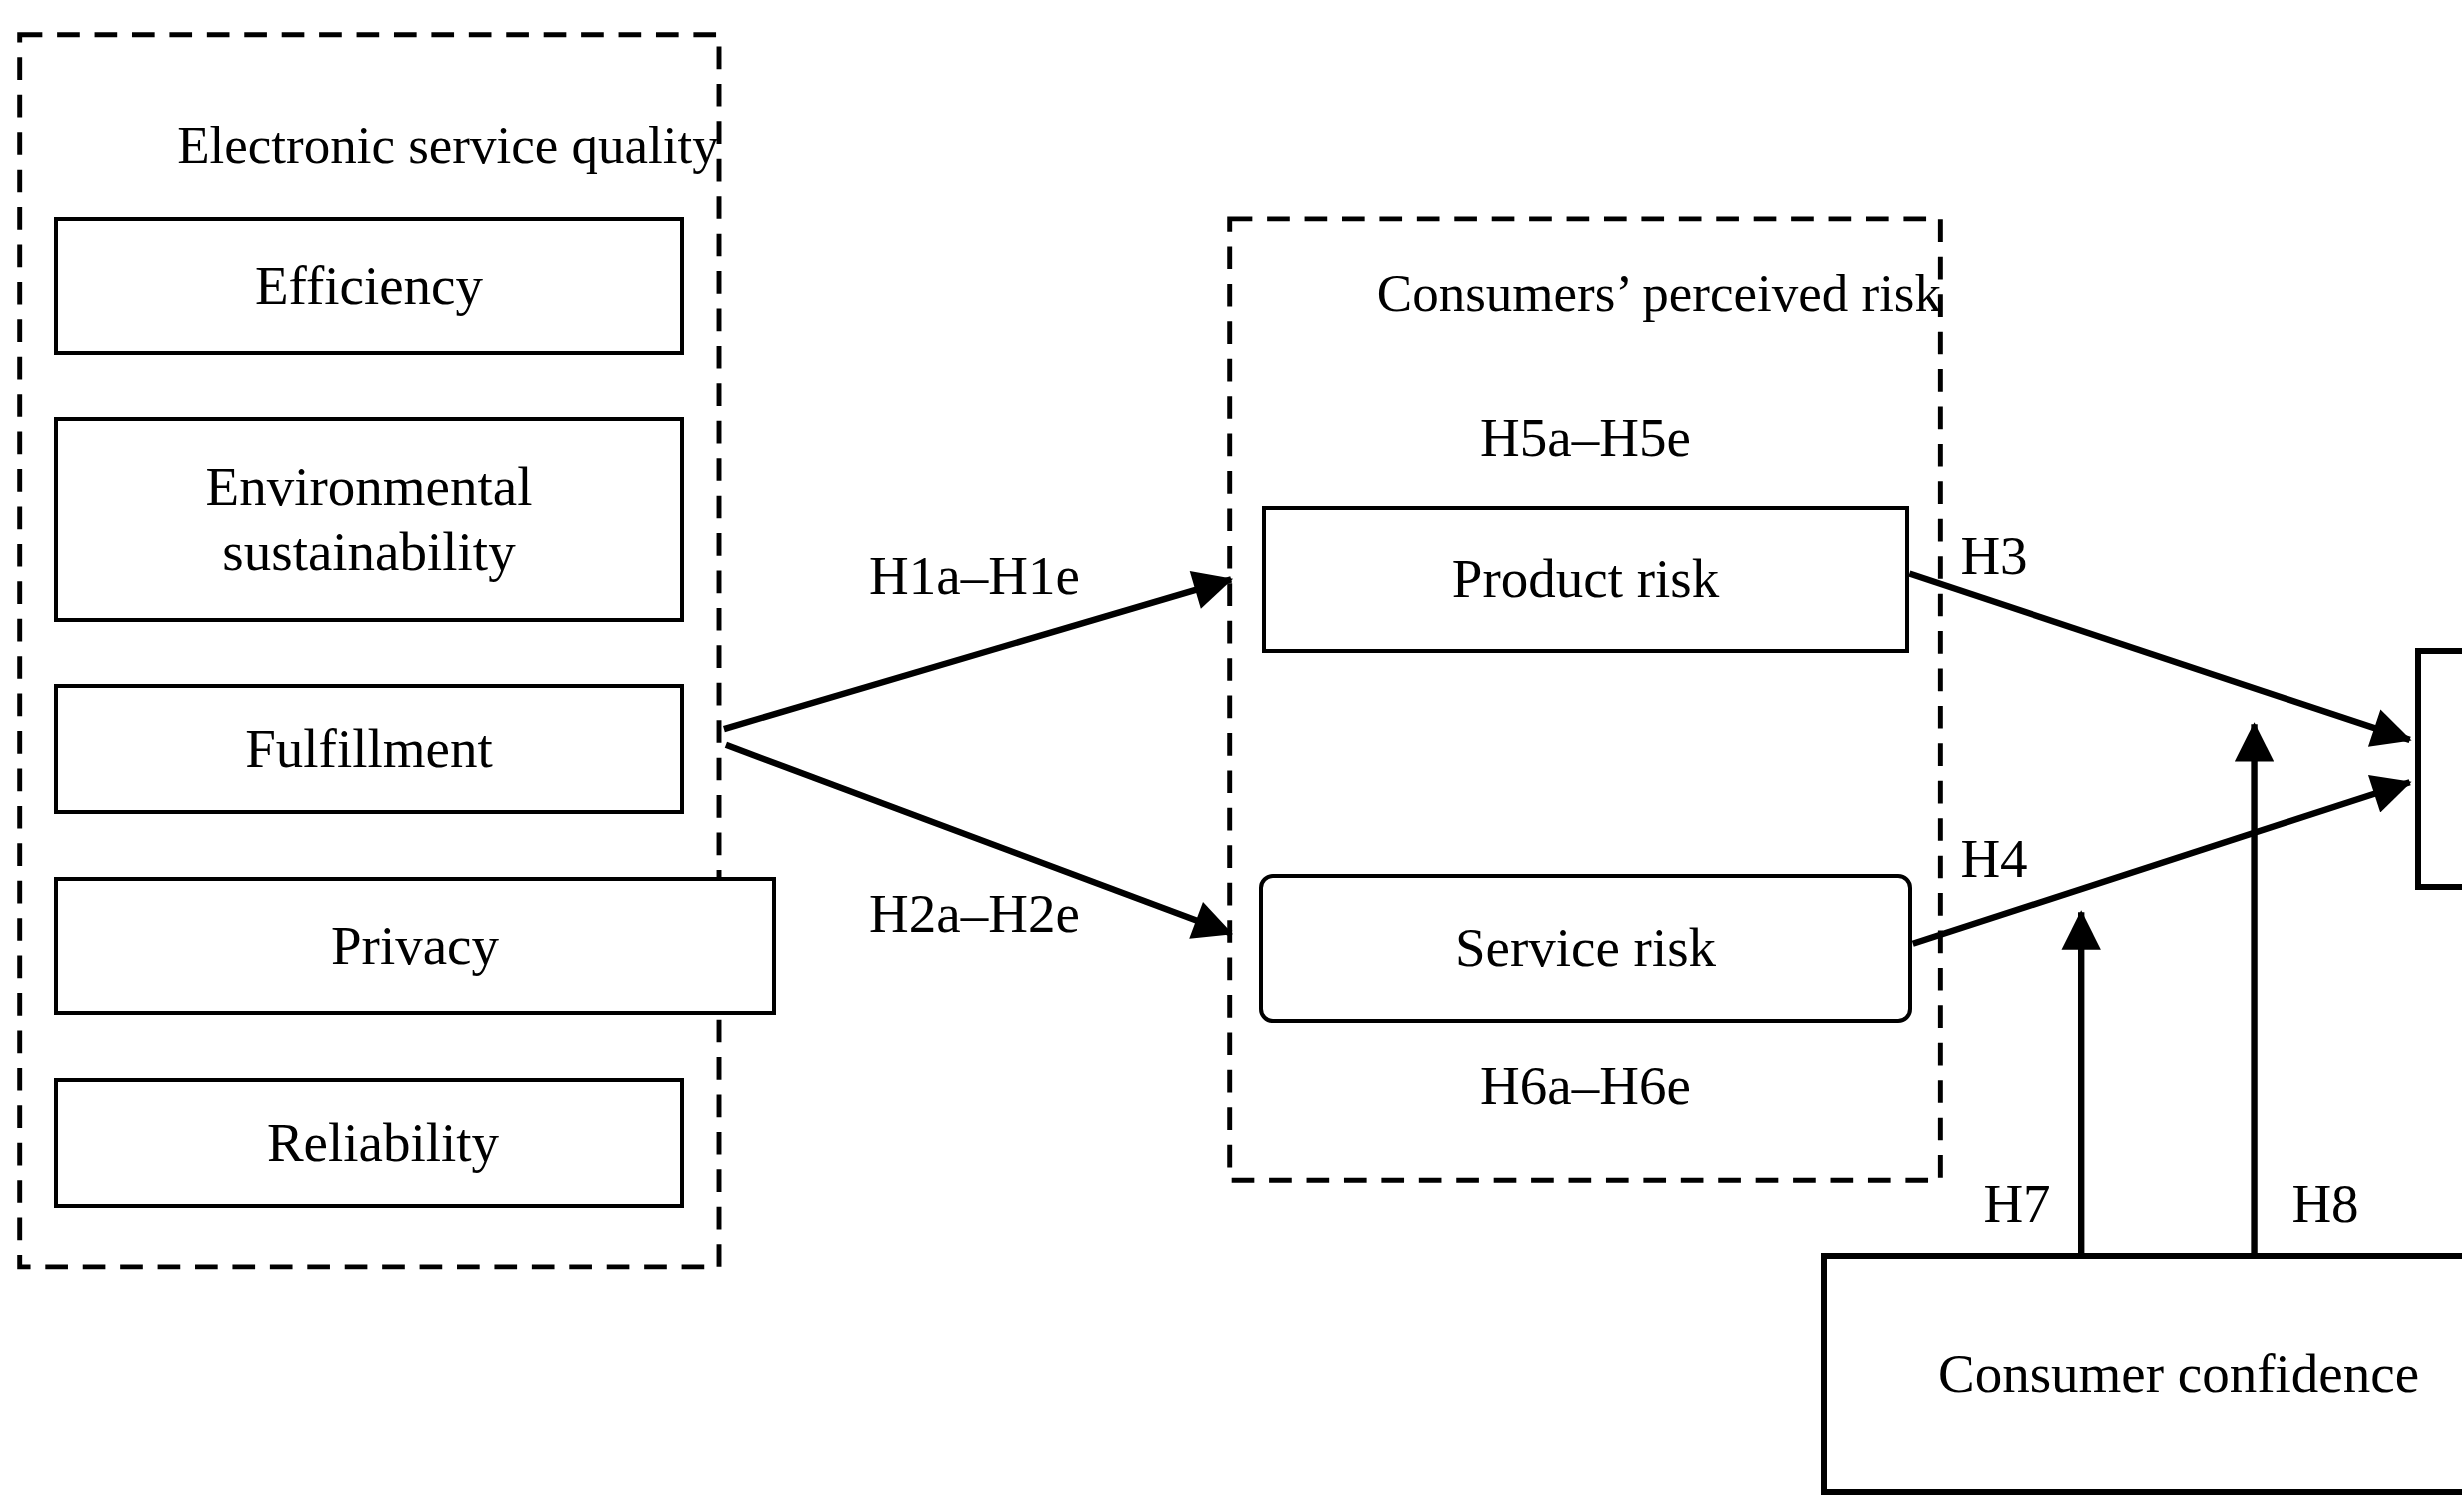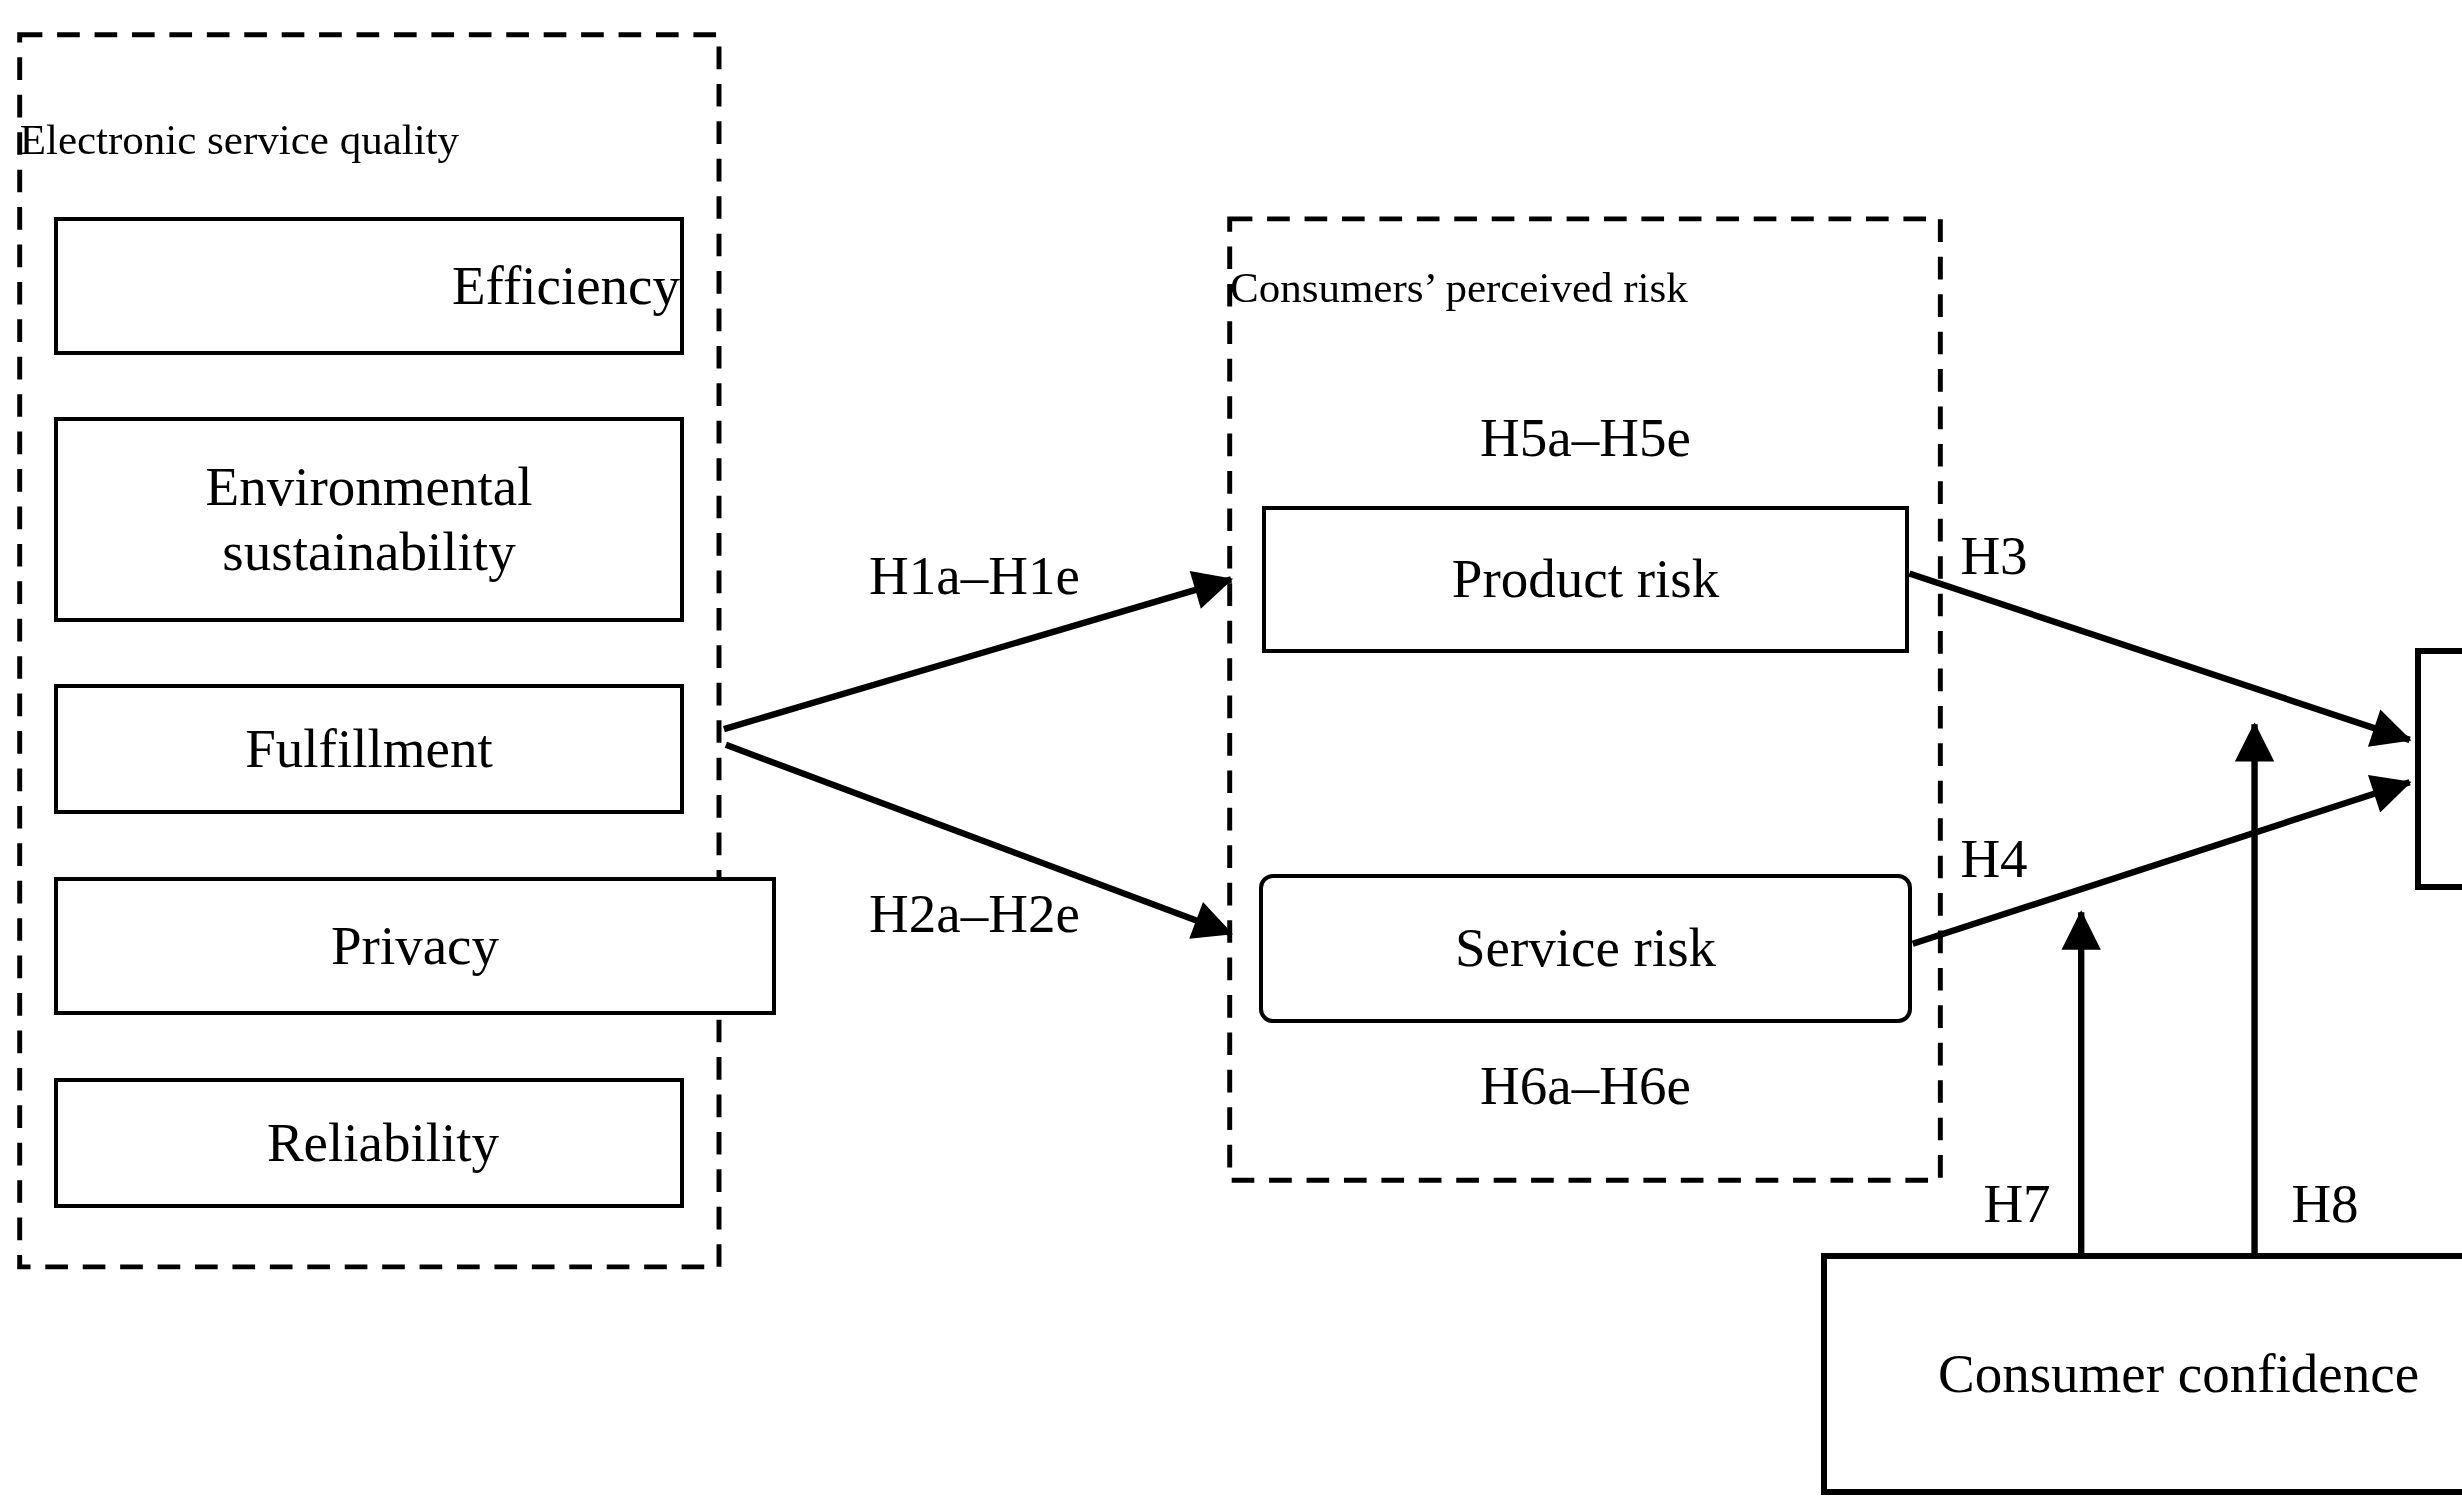--- a/index.html
+++ b/index.html
@@ -38,23 +38,23 @@
   .b-thick  { border: 6.9px solid #000000; }
   .lbl {
     position: absolute;
     font-size: 55px;
     line-height: 1.2;
     text-align: center;
     white-space: nowrap;
   }
   .container-title {
     position: absolute;
-    font-size: 43px;
+    font-size: 53px;
     line-height: 1.2;
-    text-align: left;
+    text-align: right;
     white-space: nowrap;
   }
 </style>
 </head>
 <body>
 
 <div class="canvas" style="background: rgb(255, 255, 255); color: rgb(0, 0, 0);">
 
   <svg class="layer" viewBox="0 0 6378 3047" xmlns="http://www.w3.org/2000/svg">
     <defs>
@@ -69,21 +69,21 @@
     <line x1="1470" y1="1480" x2="2500" y2="1176" stroke="#000000" stroke-width="13" marker-end="url(#arrowhead)"></line>
     <line x1="1474" y1="1512" x2="2500" y2="1895" stroke="#000000" stroke-width="13" marker-end="url(#arrowhead)"></line>
     <line x1="3877" y1="1164" x2="4893" y2="1502" stroke="#000000" stroke-width="13" marker-end="url(#arrowhead)"></line>
     <line x1="3884" y1="1916" x2="4893" y2="1588" stroke="#000000" stroke-width="13" marker-end="url(#arrowhead)"></line>
     <line x1="4226" y1="2544" x2="4226" y2="1852" stroke="#000000" stroke-width="13" marker-end="url(#arrowhead)"></line>
     <line x1="4578" y1="2544" x2="4578" y2="1470" stroke="#000000" stroke-width="13" marker-end="url(#arrowhead)"></line>
   </svg>
 
   <div class="container-title" style="left:19.7px; top:114px; width:699px;">Electronic service quality</div>
 
-  <div class="box b-thin" style="left:54px; top:217px; width:630px; height:138px;justify-content:flex-end;">
+  <div class="box b-thin" style="left:54px; top:217px; width:630px; height:138px;">
     <span>Efficiency</span>
   </div>
 
   <div class="box b-thin" style="left:54px; top:417px; width:630px; height:205px; padding:0 59px;">
     <span>Environmental sustainability</span>
   </div>
 
   <div class="box b-thin" style="left:54px; top:684px; width:630px; height:130px;">
     <span>Fulfillment</span>
   </div>

